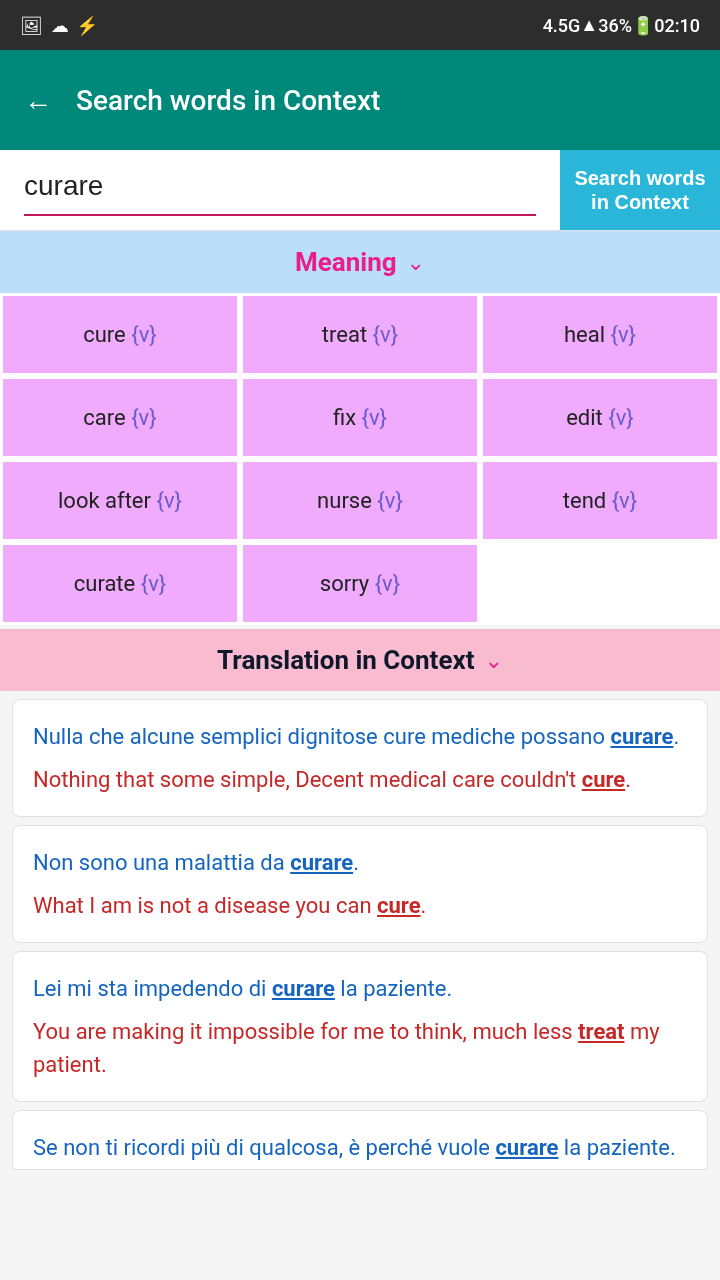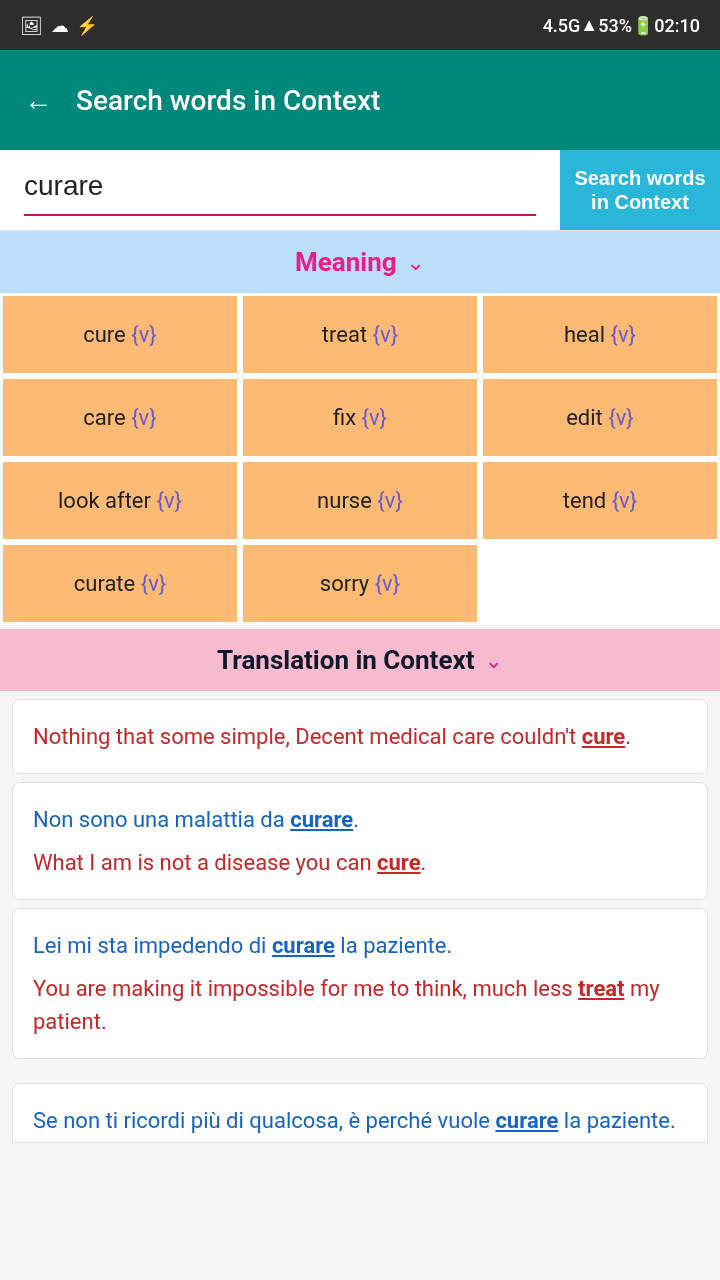--- a/index.html
+++ b/index.html
@@ -51,21 +51,21 @@
     }
     .meaning-label { color: #e91e8c; font-size: 26px; font-weight: 700; }
     .chevron { color: #e91e8c; font-size: 22px; margin-left: 10px; }
 
     
     .word-grid {
       display: grid; grid-template-columns: 1fr 1fr 1fr;
       gap: 0; background: #fff;
     }
     .word-cell {
-      background: #fdba74; border: 3px solid #fff;
+      background: #f0abfc; border: 3px solid #fff;
       padding: 26px 16px; text-align: center;
       cursor: pointer; font-size: 22px; color: #222; font-weight: 400;
     }
     .word-cell .verb { color: #6a5acd; }
 
     
     .translation-header {
       background: #f8bbd0; padding: 16px 24px;
       display: flex; align-items: center; justify-content: center;
       cursor: pointer; margin-top: 4px;
@@ -78,36 +78,36 @@
       background: #fff; border-radius: 8px; padding: 20px 20px;
       border: 1px solid #e0e0e0;
     }
     .context-it { color: #1565c0; font-size: 22px; line-height: 1.5; margin-bottom: 10px; }
     .context-it .highlight { text-decoration: underline; font-weight: 700; color: #1565c0; }
     .context-en { color: #c62828; font-size: 22px; line-height: 1.5; }
     .context-en .highlight { text-decoration: underline; font-weight: 700; color: #c62828; }
 
     .partial-card {
       background: #fff; border-radius: 8px 8px 0 0; padding: 20px 20px 10px;
-      border: 1px solid #e0e0e0; overflow: hidden; max-height: 60px; margin-top: 16px;
+      border: 1px solid #e0e0e0; overflow: hidden; max-height: 60px;
     }
   </style>
 </head>
 <body>
 
 <div class="status-bar">
   <div class="status-left">
     <span class="status-icon">🖼</span>
     <span class="status-icon">☁</span>
     <span class="status-icon">⚡</span>
   </div>
   <div class="status-right">
     <span>4.5G</span>
     <span>▲</span>
-    <span>53%</span>
+    <span>36%</span>
     <span>🔋</span>
     <span>02:10</span>
   </div>
 </div>
 
 <div class="app-bar">
   <span class="back-arrow">←</span>
   <span class="app-bar-title">Search words in Context</span>
 </div>
 
@@ -141,20 +141,23 @@
 </div>
 
 <div class="translation-header">
   <span class="translation-label">Translation in Context</span>
   <span class="chevron">⌄</span>
 </div>
 
 <div class="context-cards">
 
   <div class="context-card">
+    <div class="context-it">
+      Nulla che alcune semplici dignitose cure mediche possano <span class="highlight">curare</span>.
+    </div>
     <div class="context-en">
       Nothing that some simple, Decent medical care couldn't <span class="highlight">cure</span>.
     </div>
   </div>
 
   <div class="context-card">
     <div class="context-it">
       Non sono una malattia da <span class="highlight">curare</span>.
     </div>
     <div class="context-en">

